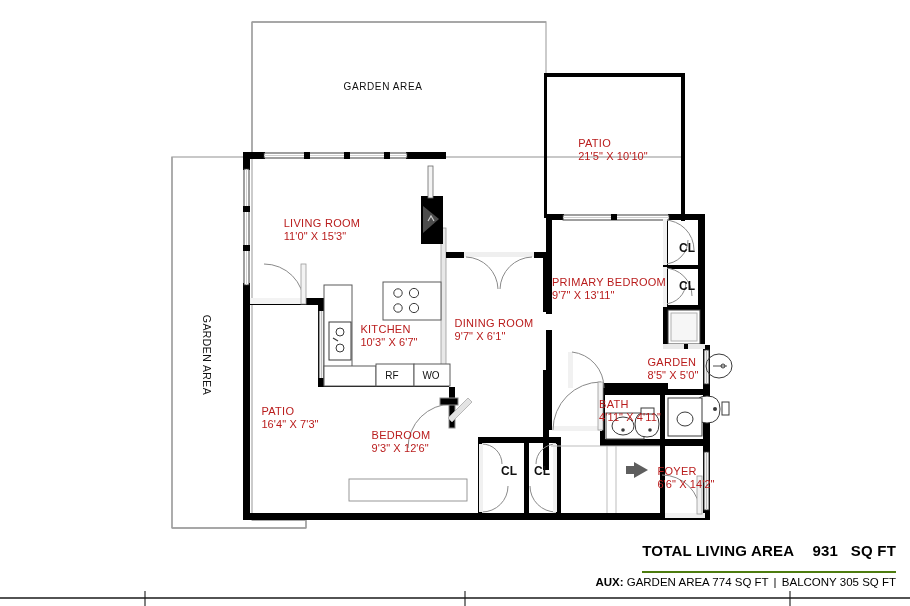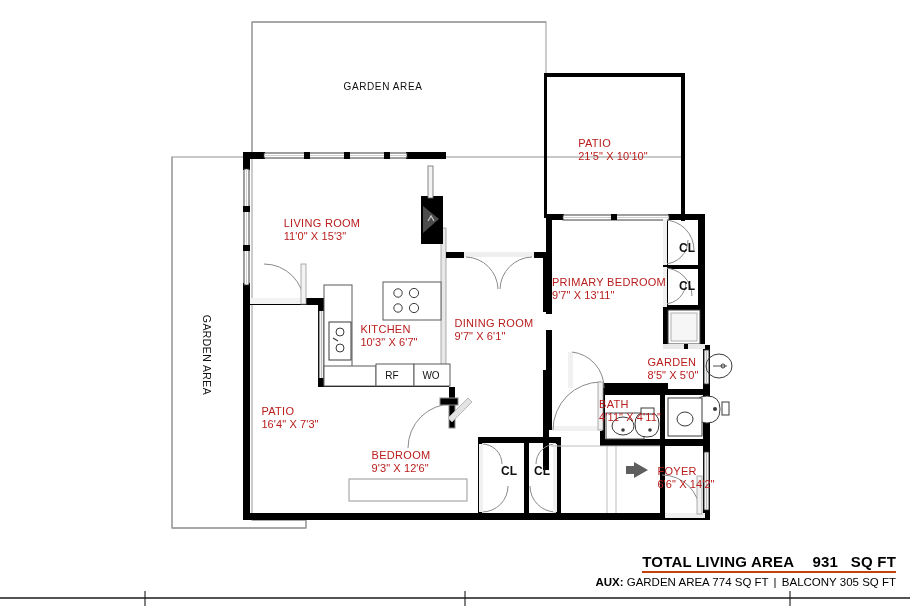--- a/index.html
+++ b/index.html
@@ -63,22 +63,22 @@
     position: absolute;
     right: 14px;
     bottom: 18px;
     text-align: right;
   }
   #total-line {
     font-size: 15px;
     font-weight: bold;
     color: #000;
     letter-spacing: 0.2px;
-    border-bottom: 2px solid #c2410c;
-    padding-bottom: 1px;
+    border-bottom: 2px solid #4d7c0f;
+    padding-bottom: 12px;
     display: inline-block;
     white-space: nowrap;
   }
   #aux-line {
     margin-top: 3px;
     font-size: 11.5px;
     color: #000;
     white-space: nowrap;
   }
   #aux-line .auxlbl { font-weight: bold; }
@@ -364,21 +364,21 @@
   <div class="room-label" style="left:494px; top:330px;">
     <span class="rname">DINING ROOM</span>
     <span class="rdim">9'7" X 6'1"</span>
   </div>
 
   <div class="room-label" style="left:609px; top:289px;">
     <span class="rname">PRIMARY BEDROOM</span>
     <span class="rdim">9'7" X 13'11"</span>
   </div>
 
-  <div class="room-label" style="left:401px; top:462px;">
+  <div class="room-label" style="left:401px; top:442px;">
     <span class="rname">BEDROOM</span>
     <span class="rdim">9'3" X 12'6"</span>
   </div>
 
   <div class="room-label" style="left:673px; top:369px;">
     <span class="rname">GARDEN</span>
     <span class="rdim">8'5" X 5'0"</span>
   </div>
 
   <div class="room-label" style="left:630px; top:411px;">

